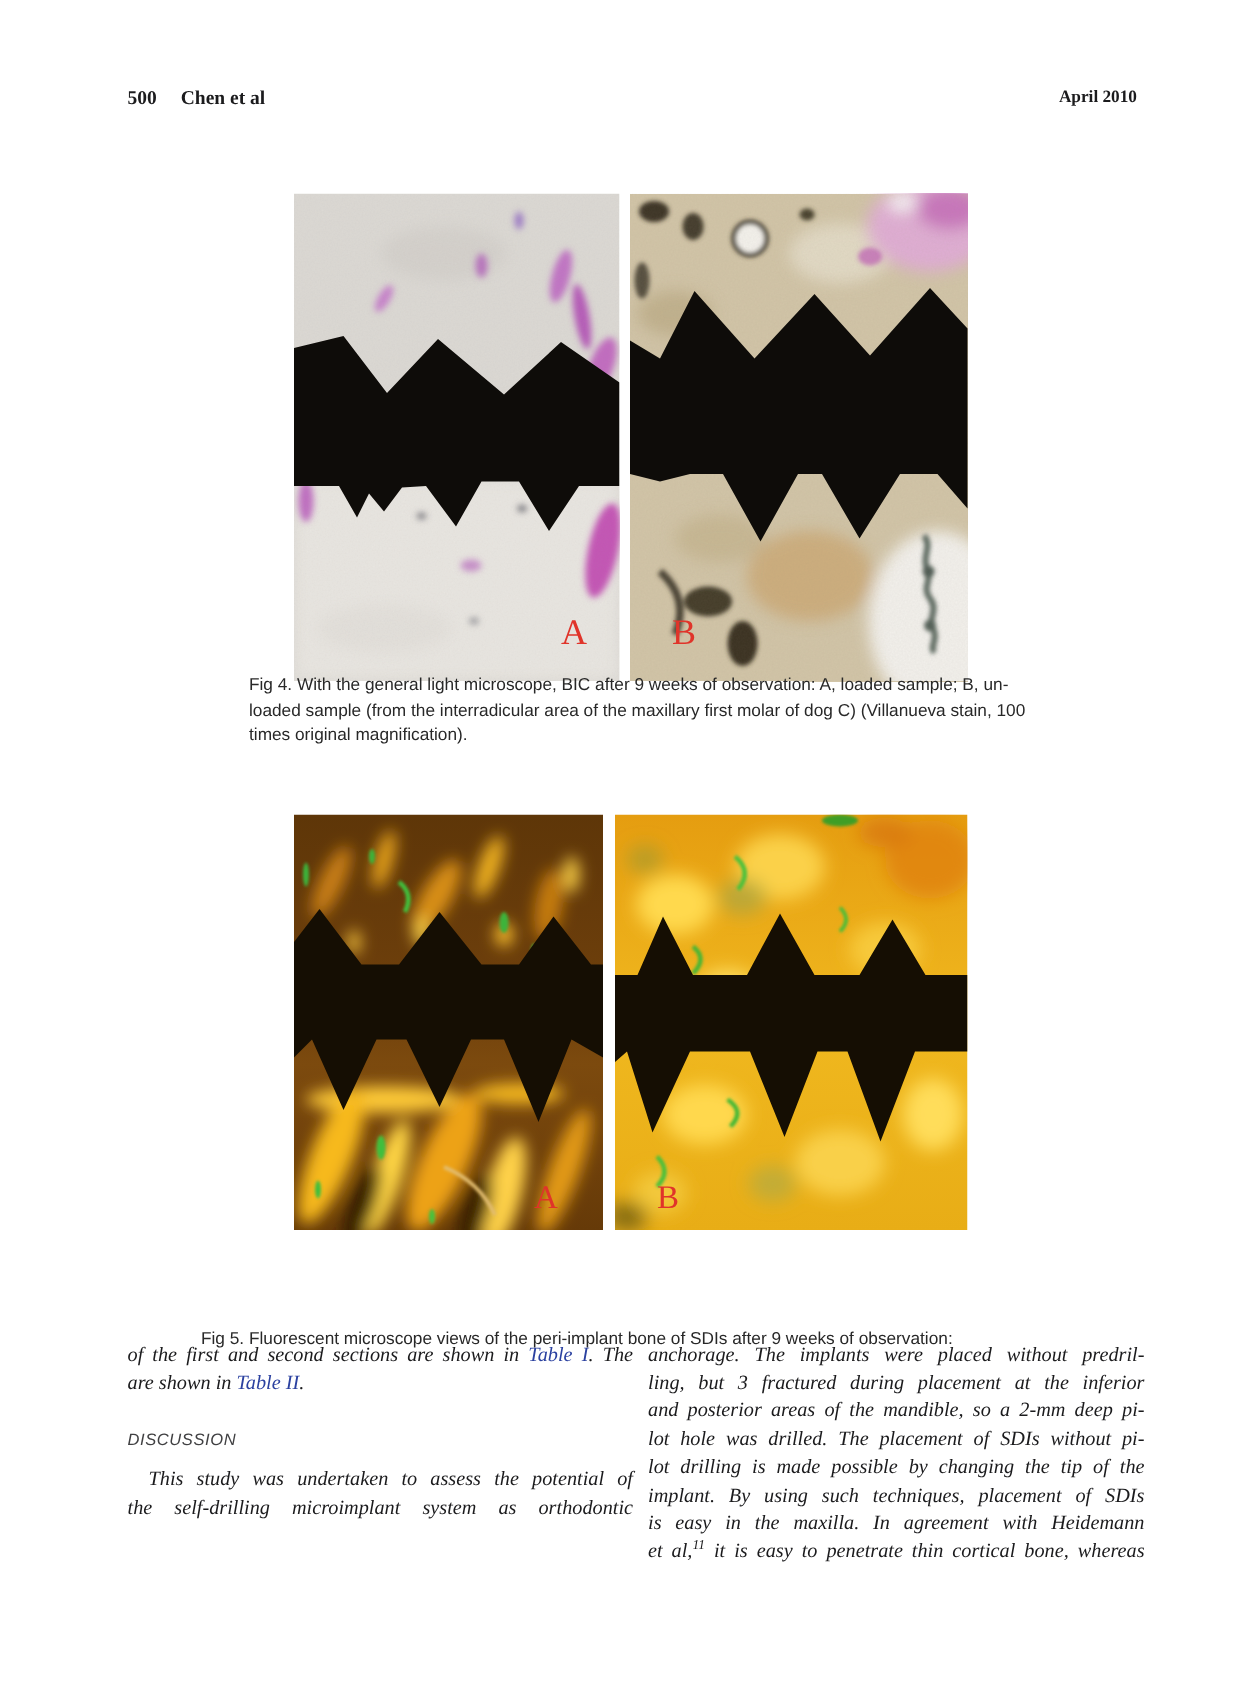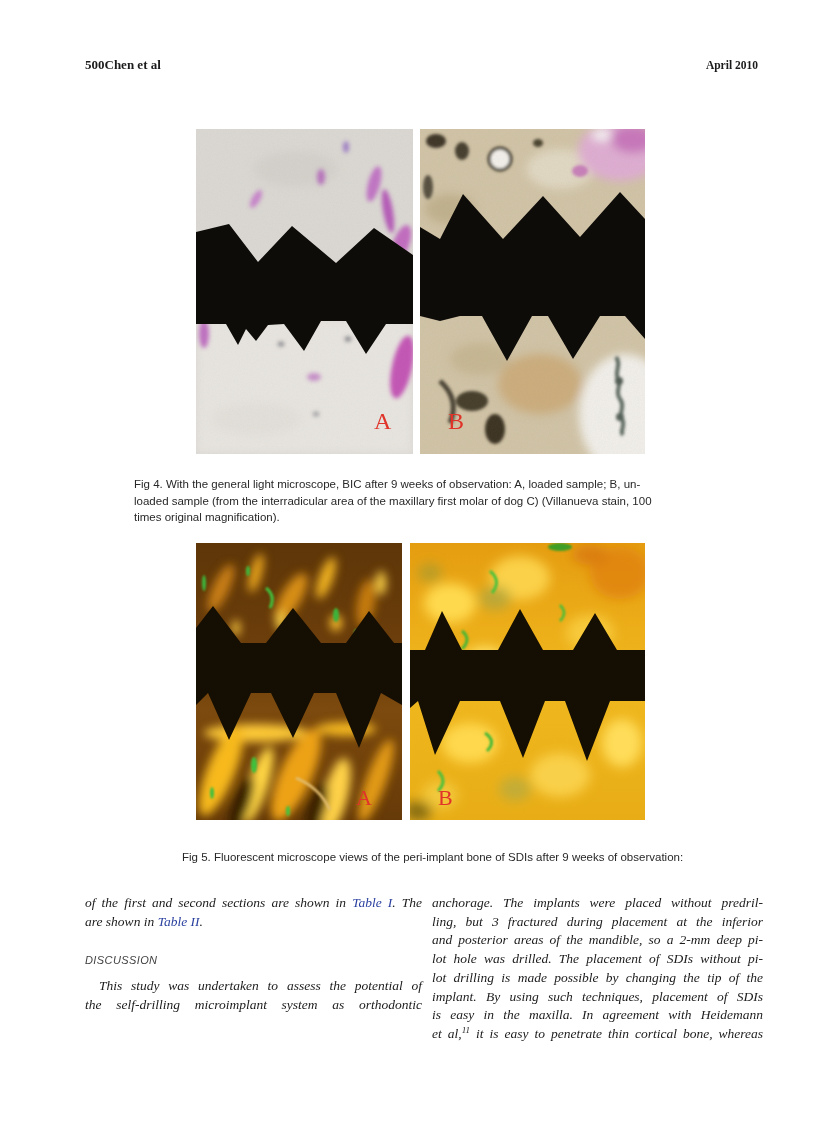--- a/index.html
+++ b/index.html
@@ -1,33 +1,33 @@
 <!DOCTYPE html>
 <html style="--link-blue: #2b41a0; --label-red: #e0342a; --body-text: #1b1b1d; --caption-text: #282828; --heading-gray: #404042; --screw-black: #0e0c09; --screw-dark-fluor: #150e03;"><head>
 <meta charset="utf-8">
 <style>
   html,body{margin:0;padding:0;background:#fff;}
   .page{position:relative;width:838px;height:1122px;background:#fff;overflow:hidden;
         font-family:"Liberation Serif","DejaVu Serif",serif;color:var(--body-text);}
 
   
   .hdr-left{position:absolute;left:85px;top:57px;font-size:13px;font-weight:bold;}
-  .hdr-left .pgnum{}
+  .hdr-left .pgnum{margin-right:16px;}
   .hdr-right{position:absolute;right:80px;top:57px;text-align:right;
              font-size:11.5px;font-weight:bold;line-height:17px;}
 
   
   .figpanels{position:absolute;display:flex;background:#fff;}
   .figpanels svg{display:block;}
   .fig4{left:196px;top:129px;width:449px;height:325px;gap:7px;}
   .fig5{left:196px;top:543px;width:449px;height:277px;gap:8px;}
   .caption{position:absolute;left:134px;width:578px;
            font-family:"Liberation Sans","DejaVu Sans",sans-serif;
            font-size:11.5px;line-height:16.5px;color:var(--caption-text);}
-  .cap4{top:476px;} .cap5{top:849px;margin-left:48px;}
+  .cap4{top:449px;margin-left:32px;} .cap5{top:885px;}
   .panel-label{font-family:"Liberation Serif",serif;fill:var(--label-red);}
 
   
   .col{position:absolute;top:894px;font-size:13.5px;line-height:18.7px;font-style:italic;}
   .col-left{left:85px;width:337px;}
   .col-right{left:432px;width:331px;}
   .jline{text-align:justify;text-align-last:justify;white-space:nowrap;}
   .jline.endline{text-align-last:left;white-space:normal;}
   .indent{text-indent:14px;}
   .tbl-link{color:var(--link-blue);cursor:pointer;}

